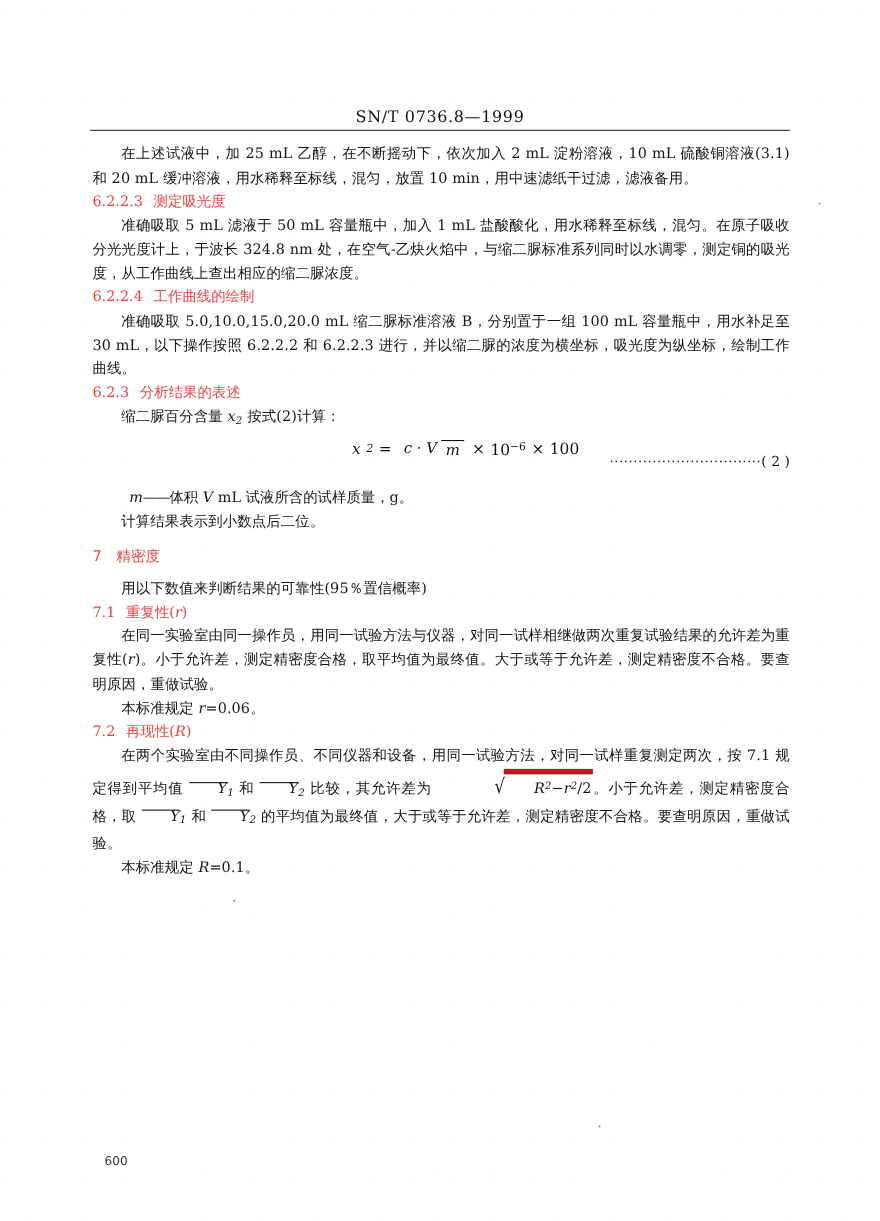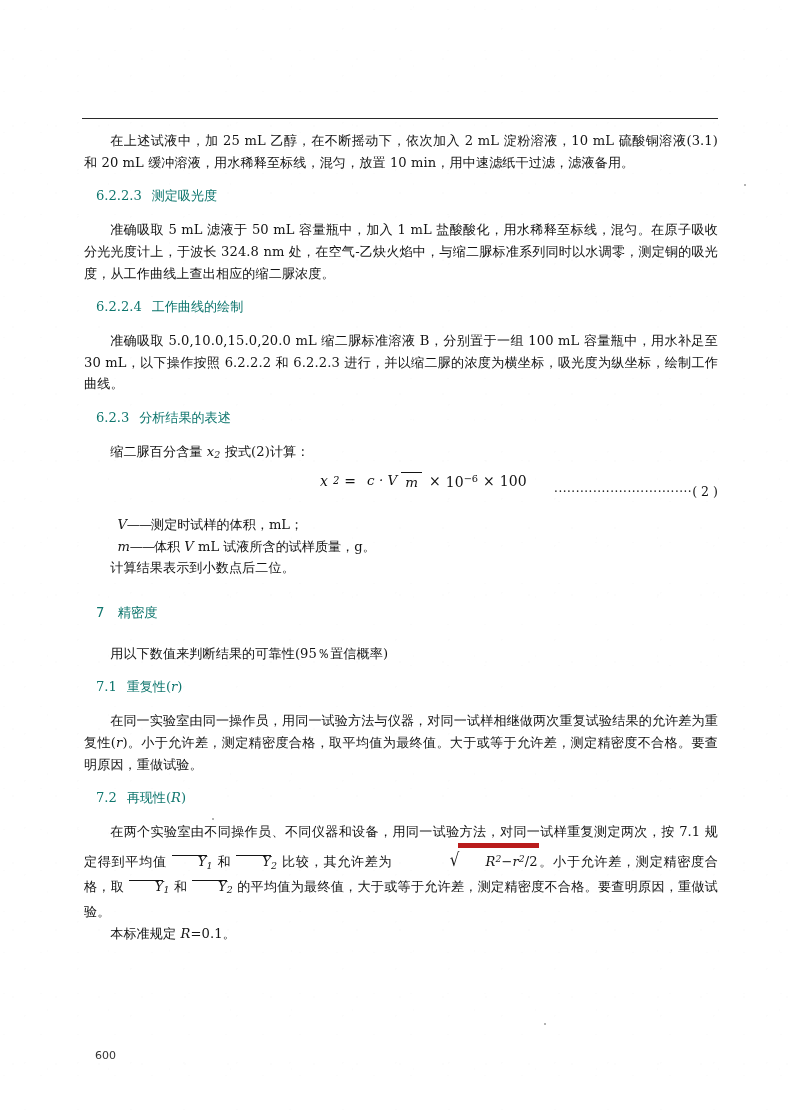--- a/index.html
+++ b/index.html
@@ -90,22 +90,22 @@
     text-justify: inter-character;
     margin: 0;
     color: #141414;
     letter-spacing: .1px;
   }
   .para.indent { text-indent: 2em; }
 
   .heading {
     font-size: 13.1px;
     line-height: 21.7px;
-    margin: 12px;
-    color: #0f766e;
+    margin: 0;
+    color: #ef4444;
   }
   .heading .num { margin-right: .75em; }
 
   .heading.bold {
     font-family: "DejaVu Sans", "Liberation Sans", sans-serif;
     font-weight: normal;
     font-size: 13.3px;
   }
   .heading.bold .num { margin-right: 1em; }
 
@@ -208,20 +208,23 @@
 
   
   .speck { position: absolute; background: #9a9a9a; border-radius: 50%; z-index: 1; }
 </style>
 </head>
 <body>
 
 <div id="page">
 
 
+  <div id="header">
+    <span class="hdr-text">SN/T 0736.8—1999</span>
+  </div>
   <div id="header-rule"></div>
 
   <div id="content">
 
     <p class="para indent">在上述试液中，加 25 mL 乙醇，在不断摇动下，依次加入 2 mL 淀粉溶液，10 mL 硫酸铜溶液(3.1) 和 20 mL 缓冲溶液，用水稀释至标线，混匀，放置 10 min，用中速滤纸干过滤，滤液备用。</p>
 
     <p class="heading">
       <span class="num">6.2.2.3</span><span>测定吸光度</span>
     </p>
 
@@ -250,21 +253,20 @@
         </span>
         <span>×</span>
         <span><span>10</span><span class="sup">−6</span></span>
         <span>×</span>
         <span>100</span>
       </div>
       <div class="eqno"><span class="leader">································</span><span>( 2 )</span></div>
     </div>
 
 
-    <p class="defline hang"><span class="it">V</span><span class="dash">——</span><span>测定时试样的体积，mL；</span></p>
 
     <p class="defline hang"><span class="it">m</span><span class="dash">——</span><span>体积 </span><span class="it">V</span><span> mL 试液所含的试样质量，g。</span></p>
 
     <p class="para indent">计算结果表示到小数点后二位。</p>
 
     <div class="sec7-gap"></div>
 
     <p class="heading bold">
       <span class="num">7</span><span>精密度</span>
     </p>
@@ -272,20 +274,21 @@
     <div class="sec7-gap2"></div>
 
     <p class="para indent">用以下数值来判断结果的可靠性(95％置信概率)</p>
 
     <p class="heading">
       <span class="num">7.1</span><span>重复性(</span><span class="it">r</span><span>)</span>
     </p>
 
     <p class="para indent"><span>在同一实验室由同一操作员，用同一试验方法与仪器，对同一试样相继做两次重复试验结果的允许差为重复性(</span><span class="it">r</span><span>)。小于允许差，测定精密度合格，取平均值为最终值。大于或等于允许差，测定精密度不合格。要查明原因，重做试验。</span></p>
 
+    <p class="para indent"><span>本标准规定 </span><span class="it">r</span><span>=0.06。</span></p>
 
     <p class="heading">
       <span class="num">7.2</span><span>再现性(</span><span class="it">R</span><span>)</span>
     </p>
 
     <p class="para indent"><span>在两个实验室由不同操作员、不同仪器和设备，用同一试验方法，对同一试样重复测定两次，按 7.1 规定得到平均值 </span><span class="it ovl">Y</span><span class="it sub">1</span><span> 和 </span><span class="it ovl">Y</span><span class="it sub">2</span><span> 比较，其允许差为 </span><span class="radical"><span class="sign">√</span><span class="rad-body"><span class="it">R</span><span class="it sup">2</span><span>−</span><span class="it">r</span><span class="it sup">2</span><span>/2</span></span></span><span>。小于允许差，测定精密度合格，取 </span><span class="it ovl">Y</span><span class="it sub">1</span><span> 和 </span><span class="it ovl">Y</span><span class="it sub">2</span><span> 的平均值为最终值，大于或等于允许差，测定精密度不合格。要查明原因，重做试验。</span></p>
 
     <p class="para indent"><span>本标准规定 </span><span class="it">R</span><span>=0.1。</span></p>
 
   </div>

